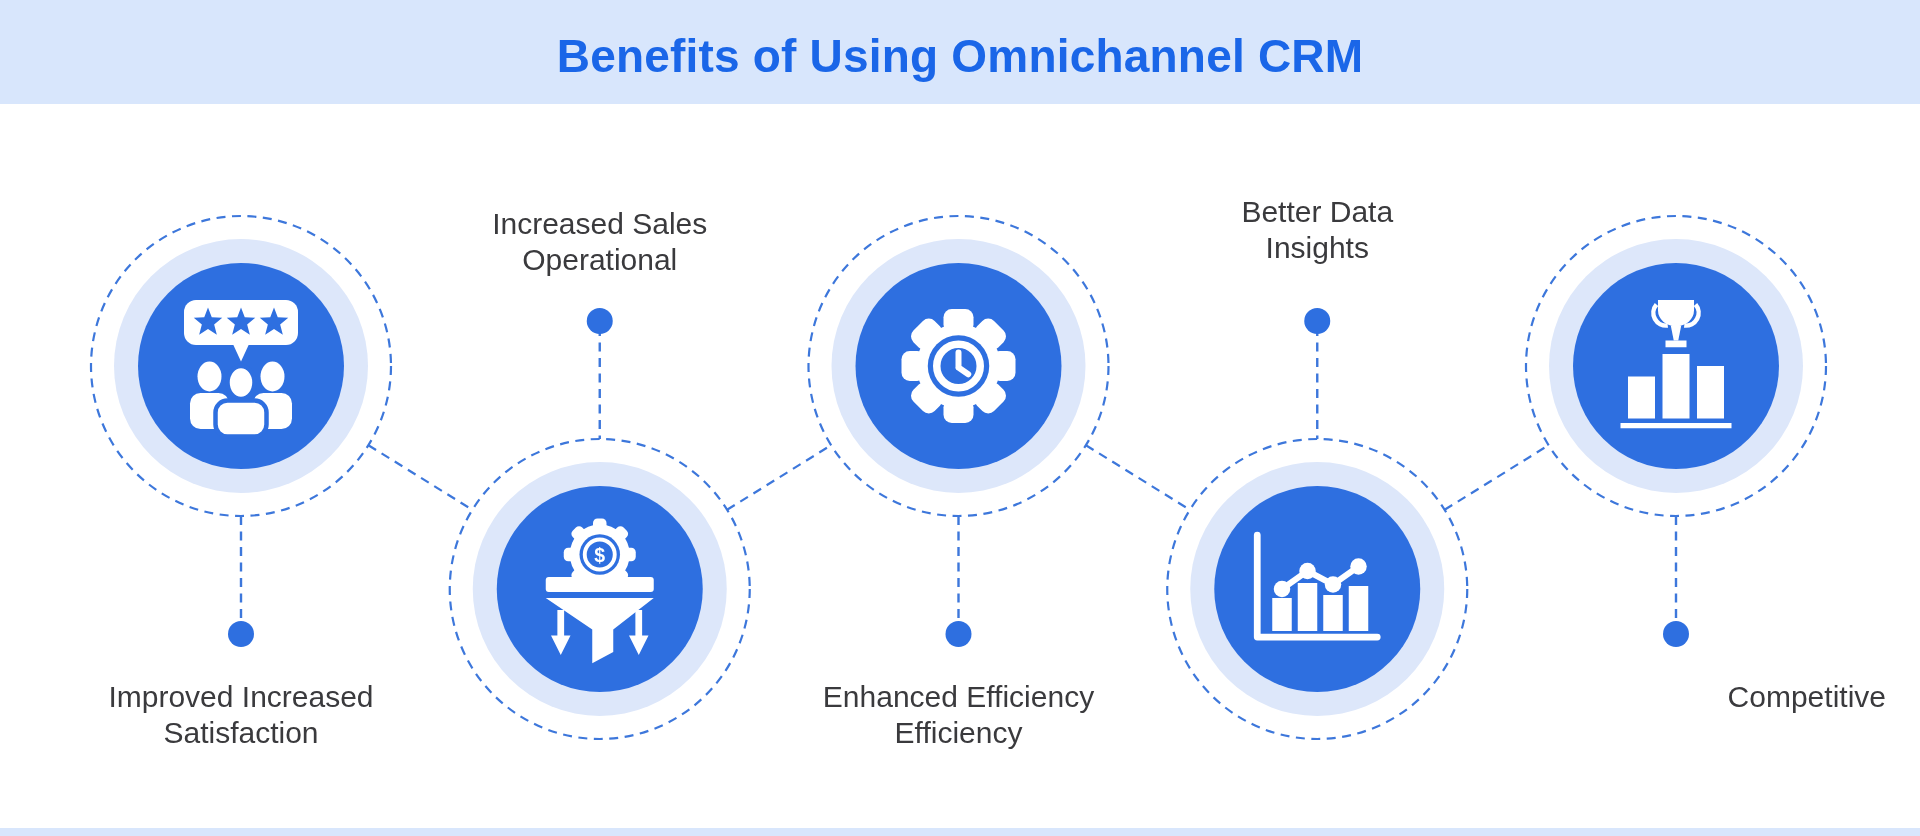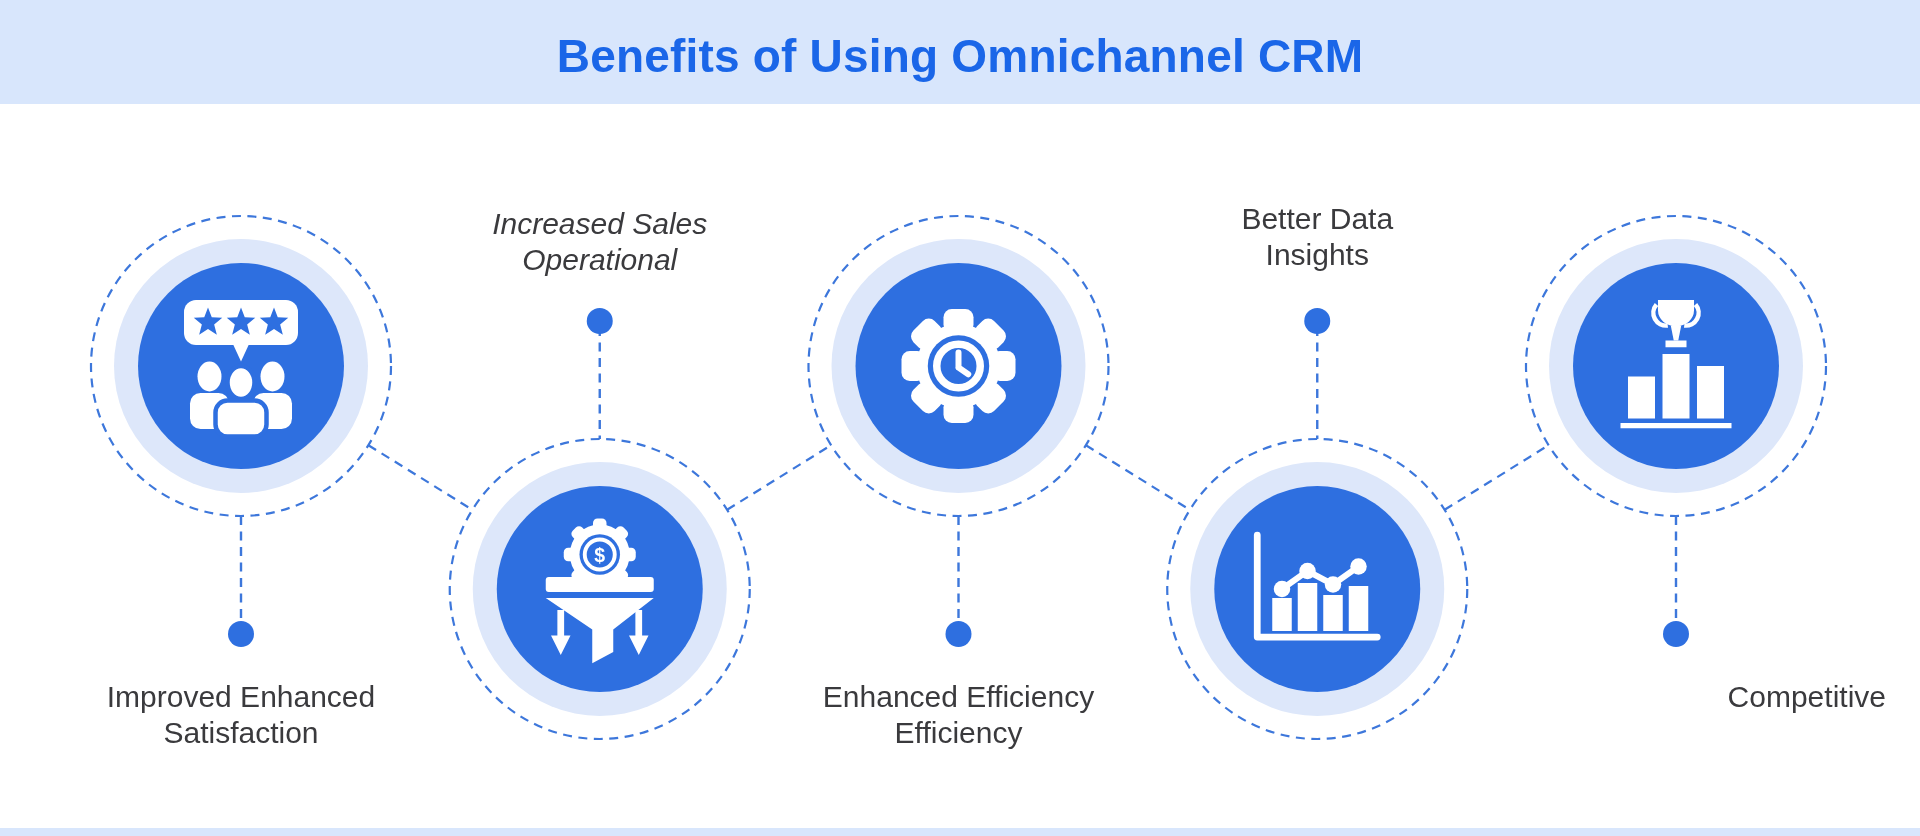--- a/index.html
+++ b/index.html
@@ -154,32 +154,32 @@
         </g>
       </g>
       <line x1="368.4" y1="445.2" x2="472.4" y2="509.8" stroke="#3d77db" stroke-width="2.2" stroke-dasharray="9 6.5"></line>
       <line x1="727.1" y1="509.8" x2="831.1" y2="445.2" stroke="#3d77db" stroke-width="2.2" stroke-dasharray="9 6.5"></line>
       <line x1="1085.9" y1="445.2" x2="1189.9" y2="509.8" stroke="#3d77db" stroke-width="2.2" stroke-dasharray="9 6.5"></line>
       <line x1="1444.6" y1="509.8" x2="1548.6" y2="445.2" stroke="#3d77db" stroke-width="2.2" stroke-dasharray="9 6.5"></line>
     </svg>
 
   <div id="labels">
       <div class="node-label" style="left: 31px; top: 679px;">
-        <div>Improved Enhanced</div>
+        <div>Improved Increased</div>
         <div>Satisfaction</div>
       </div>
-      <div class="node-label" style="left: 389.75px; top: 206px; font-style: italic;">
+      <div class="node-label" style="left: 389.75px; top: 206px;">
         <div>Increased Sales</div>
         <div>Operational</div>
       </div>
       <div class="node-label" style="left: 748.5px; top: 679px;">
         <div>Enhanced Efficiency</div>
         <div>Efficiency</div>
       </div>
-      <div class="node-label" style="left: 1107.25px; top: 201px;">
+      <div class="node-label" style="left: 1107.25px; top: 194px;">
         <div>Better Data</div>
         <div>Insights</div>
       </div>
       <div class="node-label" style="left: 1466px; top: 679px; text-align: right;">
         <div>Competitive</div>
       </div>
     </div>
 
   <div class="footer-band"></div>
 </div>

